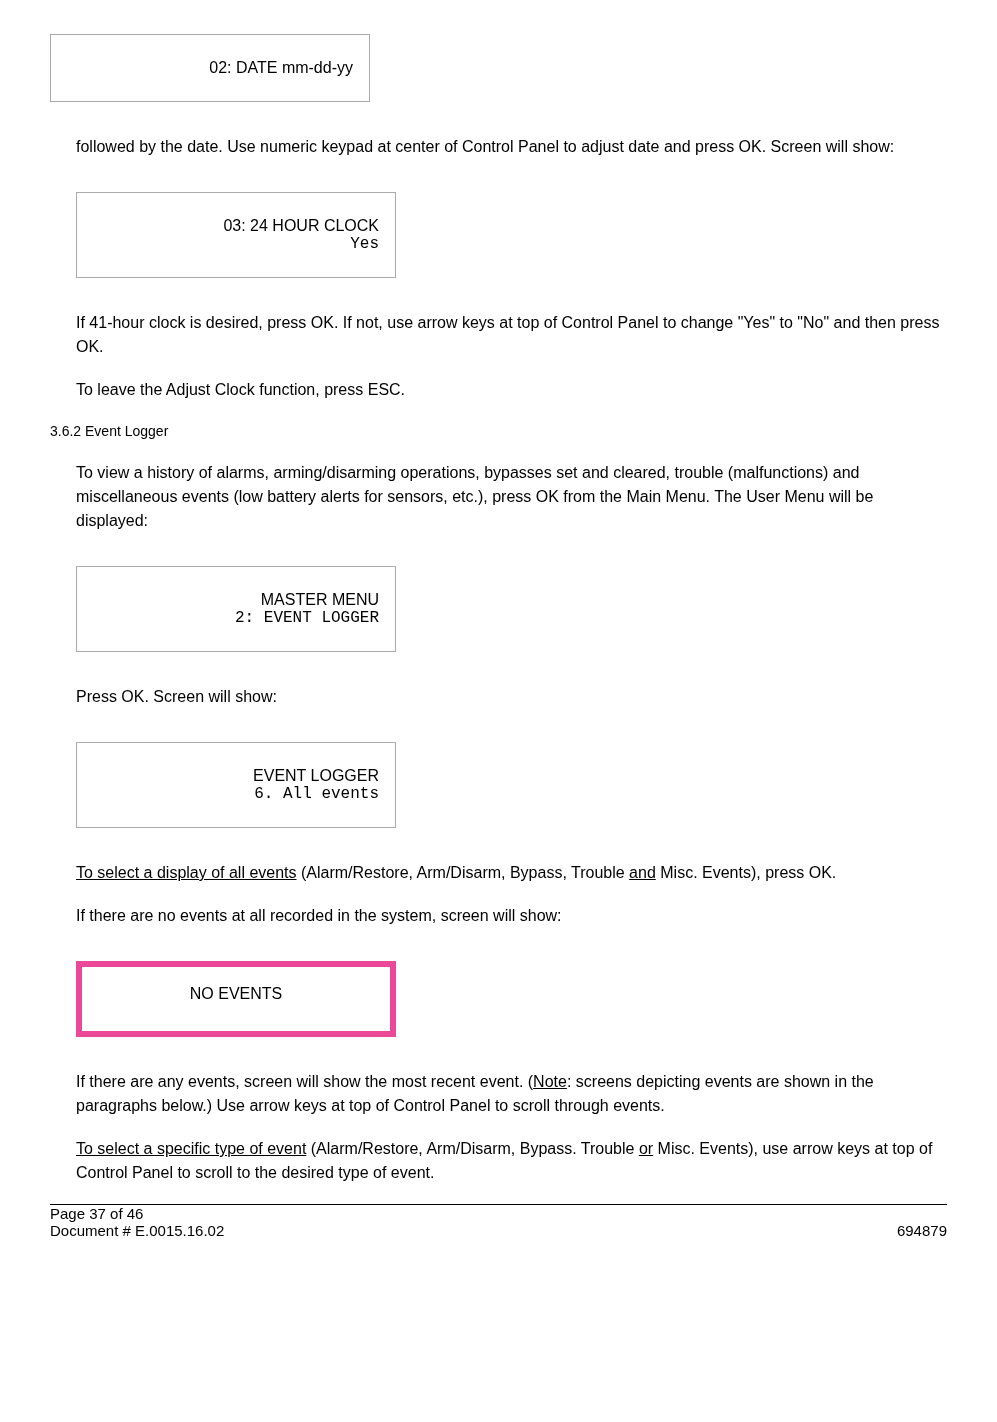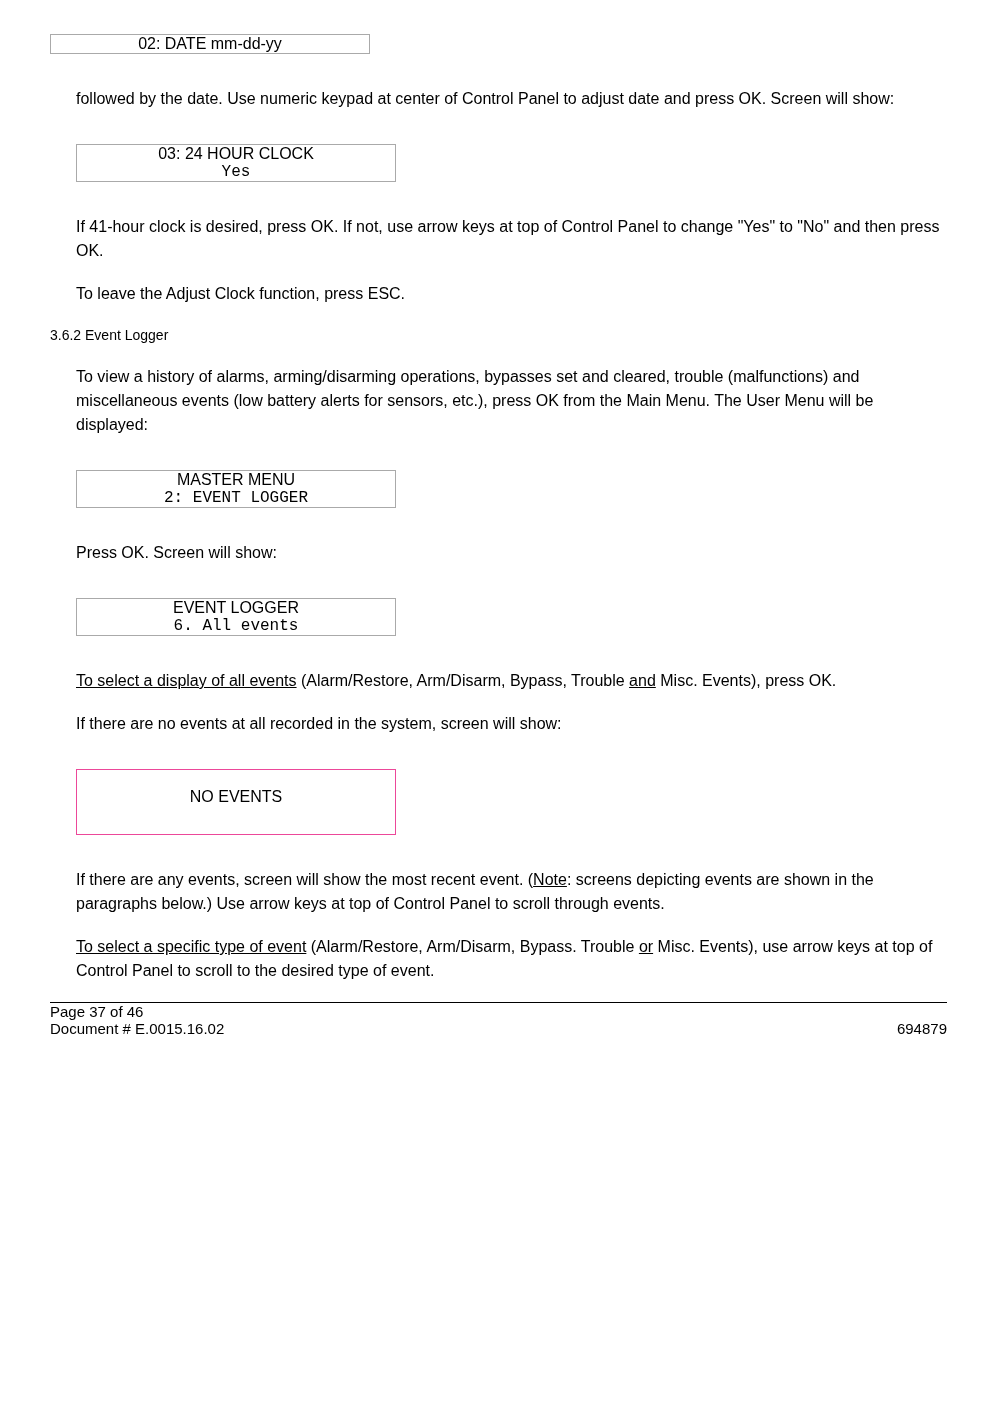--- a/index.html
+++ b/index.html
@@ -7,25 +7,25 @@
       font-family: Arial, sans-serif;
       font-size: 16px;
       background: #fff;
       color: #000;
       width: 997px;
       min-height: 1422px;
       padding: 20px 50px 30px 50px;
     }
     .screen-box {
       border: 1px solid #aaa;
-      padding: 0 16px;
+      padding: 24px 16px;
       margin: 14px 0;
       display: inline-block;
       min-width: 320px;
-      text-align: center;
+      text-align: right;
       background: #fff;
     }
     .screen-box .line1 {
       display: block;
     }
     .screen-box .line2 {
       display: block;
       font-family: Liberation Mono, monospace;
     }
     p {
@@ -47,21 +47,21 @@
       display: flex;
       justify-content: space-between;
       font-size: 15px;
     }
     hr.footer-line {
       border: none;
       border-top: 1px solid #000;
       margin-top: 8px;
     }
     .no-events-box {
-      border: 1px solid #ec4899;
+      border: 6px solid #ec4899;
       padding: 18px 16px 28px 16px;
       display: inline-block;
       min-width: 320px;
       text-align: center;
       background: #fff;
       margin: 14px 0;
     }
   </style>
 </head>
 <body>

